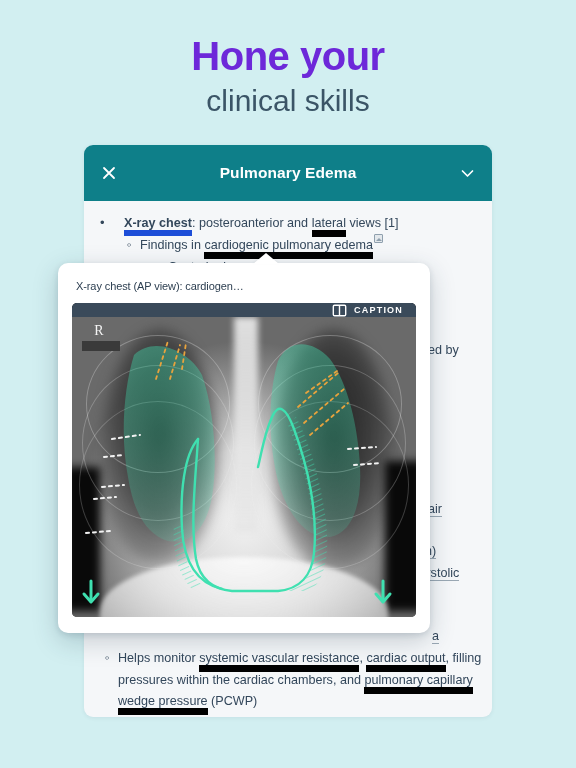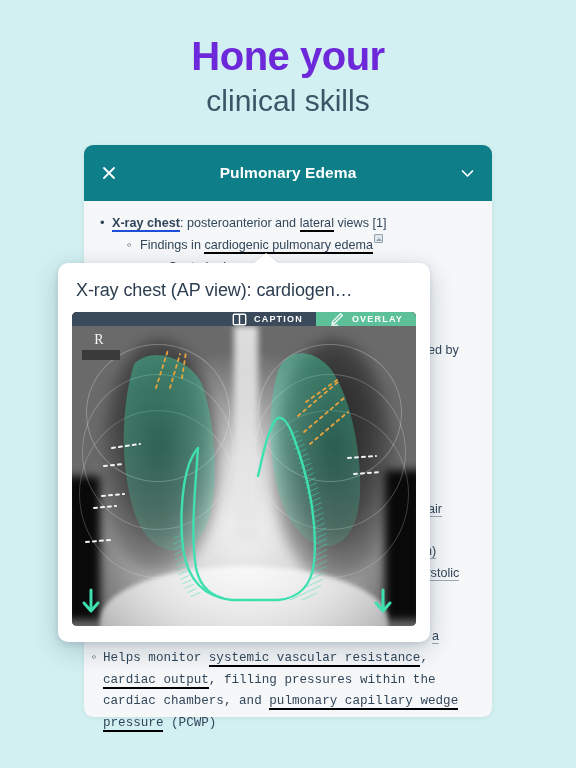--- a/index.html
+++ b/index.html
@@ -116,22 +116,22 @@
   }
   ul.lvl3 > li::before {
     content: "•";
     position: absolute;
     left: 2px;
     top: -2px;
     font-size: 11px;
     color: #33475b;
   }
 
-  .bold-term { font-weight: 700; border-bottom: 2px solid #1d4ed8; }
-  .lnk { border-bottom: 2px solid #000000; color: #33475b; }
+  .bold-term { font-weight: 700; border-bottom: 6px solid #1d4ed8; margin-left: 12px; }
+  .lnk { border-bottom: 7px solid #000000; color: #33475b; }
   .imgchip {
     display: inline-block;
     width: 9px; height: 9px;
     border: 1px solid #8fa0ae;
     border-radius: 1px;
     vertical-align: super;
     position: relative;
     top: -1px;
     margin-left: 1px;
     background: #e3e8ec;
@@ -163,21 +163,21 @@
     top: -10px;
     left: 195px;
     width: 0; height: 0;
     border-left: 13px solid transparent;
     border-right: 13px solid transparent;
     border-bottom: 11px solid #ffffff;
     filter: drop-shadow(0 -1px 1px rgba(30,55,75,0.06));
   }
   .popup-title {
     padding: 17px 18px 11px 18px;
-    font-size: 18px;
+    font-size: 11px;
     color: #2c3e50;
     font-weight: 400;
     letter-spacing: -0.1px;
   }
   .img-wrap {
     margin: 0 14px 16px 14px;
     border-radius: 5px;
     overflow: hidden;
     position: relative;
     background: #000;
@@ -279,28 +279,27 @@
     font-size: 12.6px;
     line-height: 1.72;
     white-space: nowrap;
     z-index: 5;
   }
   .bg-strip .lnk { border-bottom: 1px solid #9aa8b4; }
 
   
   .bottom-list {
     position: absolute;
-    left: 90px;
+    left: 105px;
     top: 648px;
     width: 382px;
     color: #33475b;
     font-size: 12.6px;
     line-height: 1.72;
     z-index: 6;
-    font-family: Liberation Mono, monospace;
   }
   .bottom-list li { position: relative; padding-left: 13px; list-style: none; }
   .bottom-list li::before {
     content: "◦";
     position: absolute; left: 0; top: -1px;
     font-size: 13px;
   }
 </style>
 </head>
 <body>
@@ -369,29 +368,20 @@
     <div class="img-toolbar">
       <div class="tb-btn">
         <span>
           <svg width="15" height="15" viewBox="0 0 15 15" aria-hidden="true">
             <rect x="1.3" y="2.3" width="12.4" height="10.4" rx="1.2" fill="none" stroke="#ffffff" stroke-width="1.4"></rect>
             <line x1="7.5" y1="2.3" x2="7.5" y2="12.7" stroke="#ffffff" stroke-width="1.4"></line>
           </svg>
         </span>
         <span>CAPTION</span>
       </div>
-      <div class="tb-btn active">
-        <span>
-          <svg width="16" height="16" viewBox="0 0 16 16" aria-hidden="true">
-            <path d="M11.6 2.6 L13.4 4.4 L5.6 12.2 L3.2 12.8 L3.8 10.4 Z" fill="none" stroke="#ffffff" stroke-width="1.3" stroke-linejoin="round"></path>
-            <line x1="2.6" y1="14.2" x2="8.6" y2="14.2" stroke="#ffffff" stroke-width="1.3" stroke-linecap="round"></line>
-          </svg>
-        </span>
-        <span>OVERLAY</span>
-      </div>
     </div>
 
     <div class="xray">
 
       <div class="lung l"></div>
       <div class="lung r"></div>
       <div class="corner-dark-l"></div>
       <div class="corner-dark-r"></div>
       <div class="spine"></div>
       <div class="diaphragm"></div>

